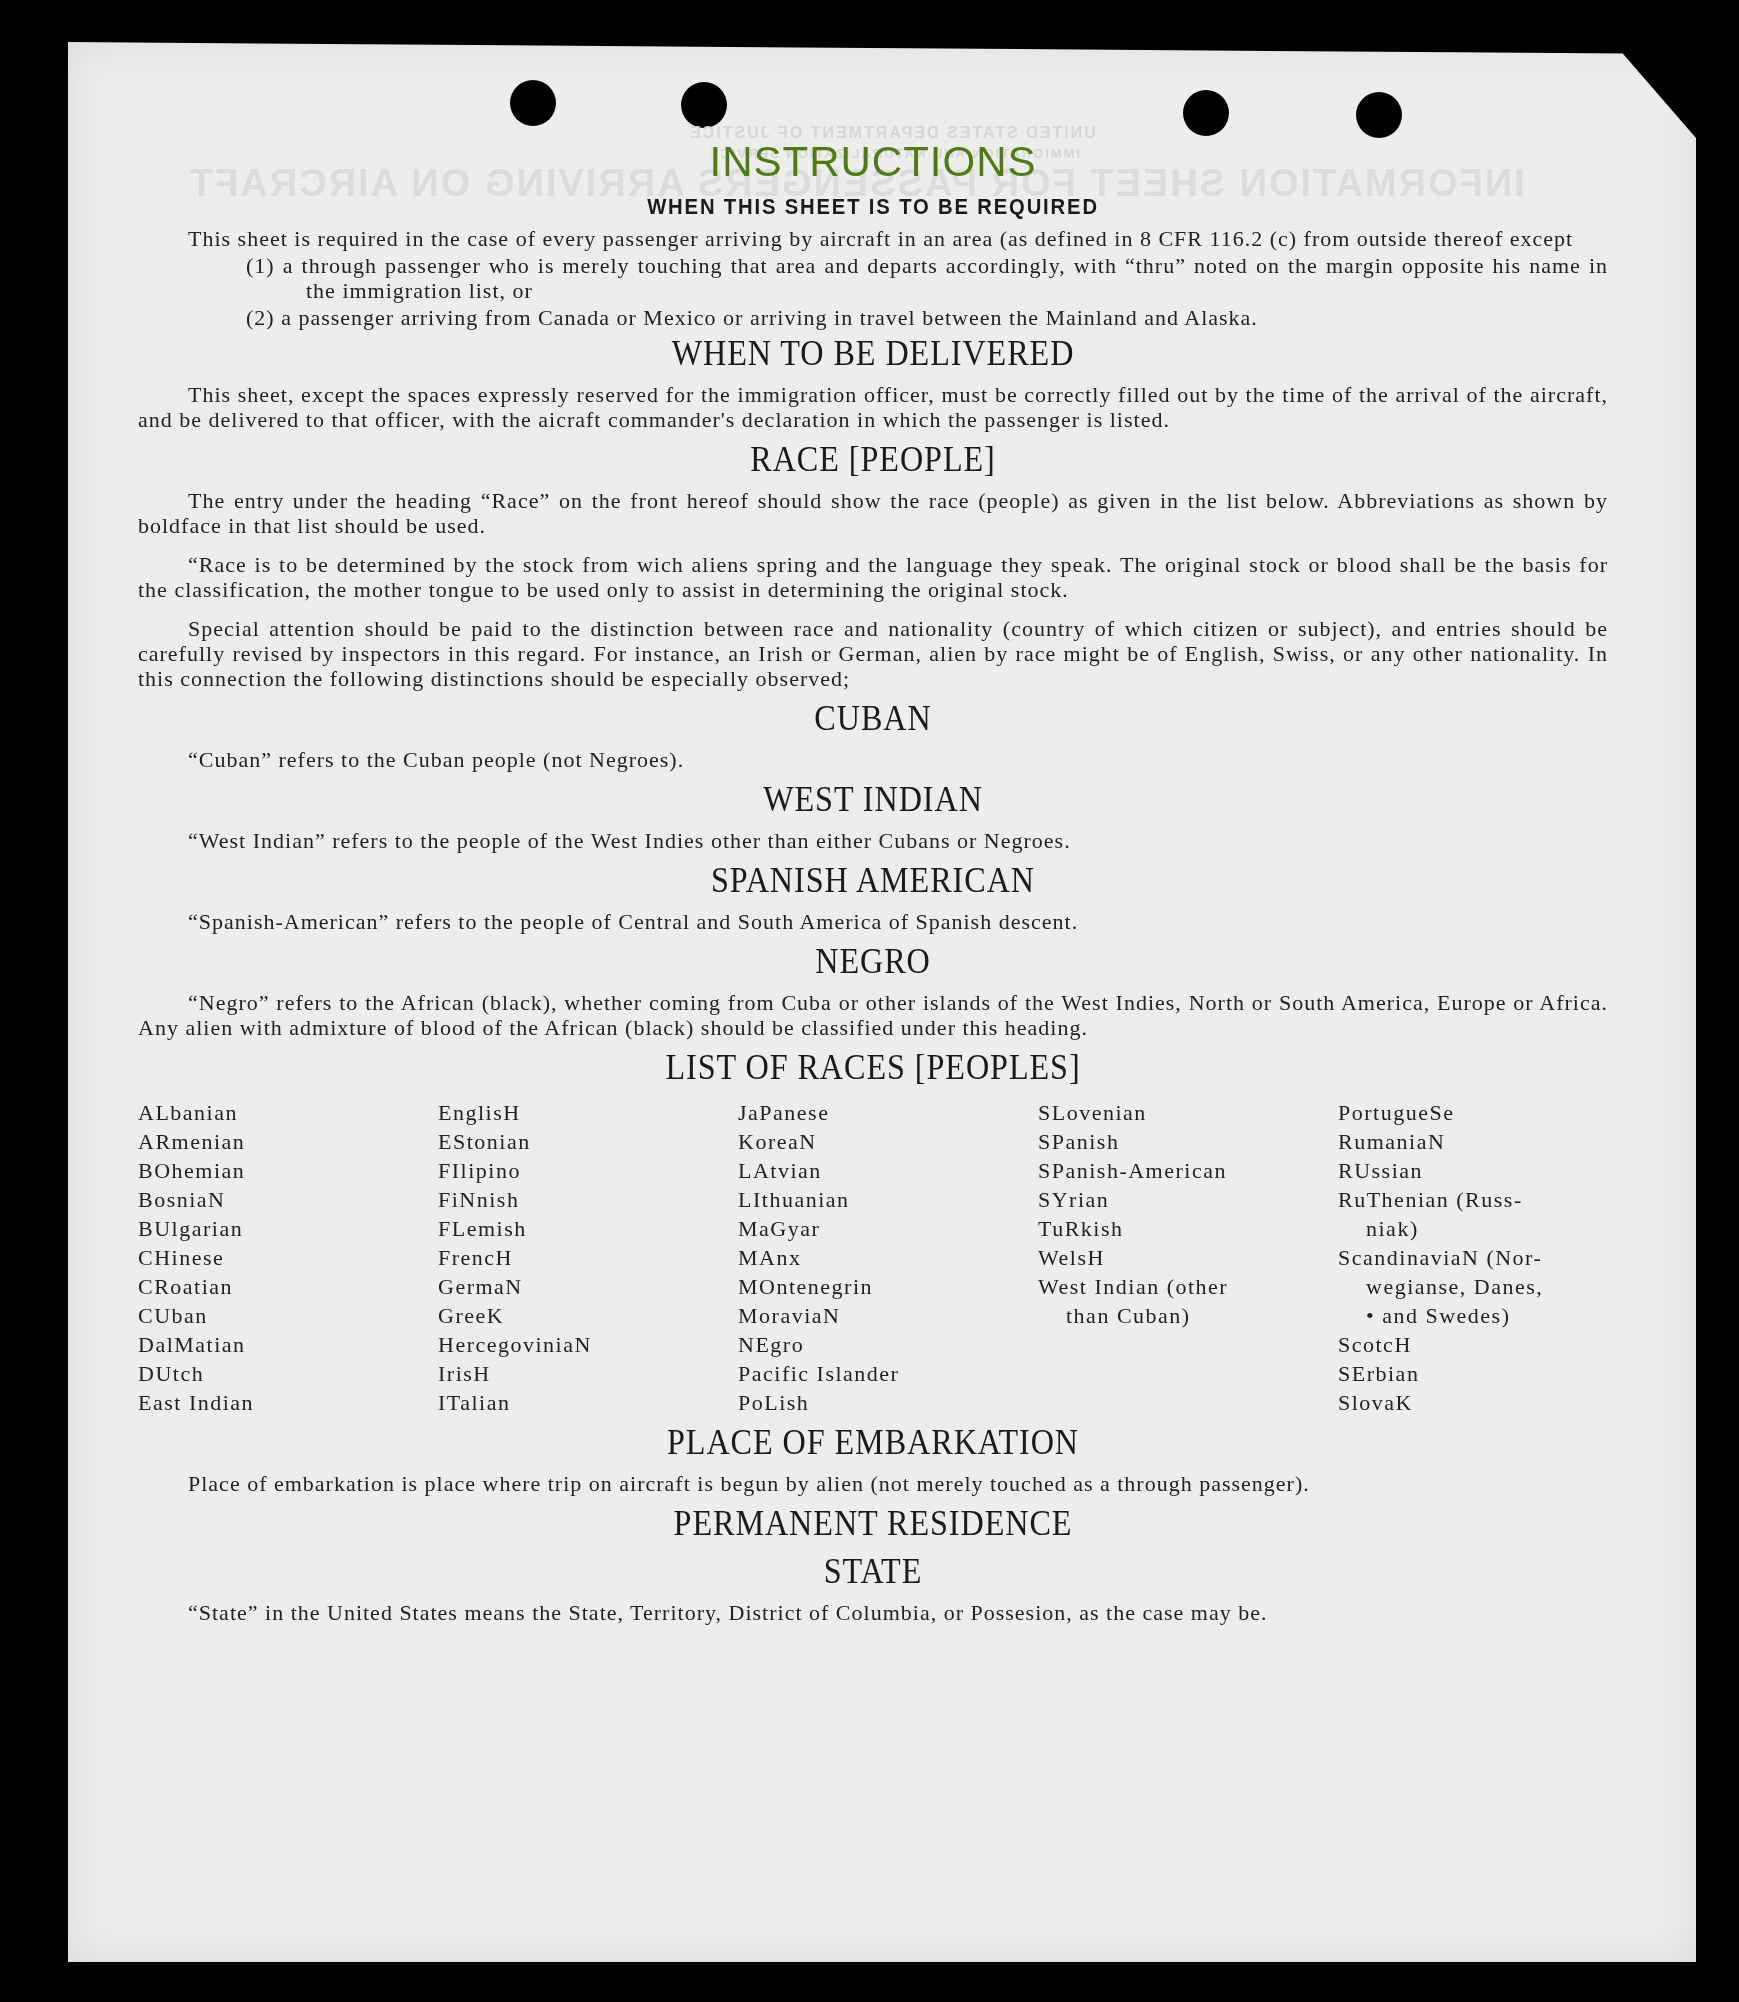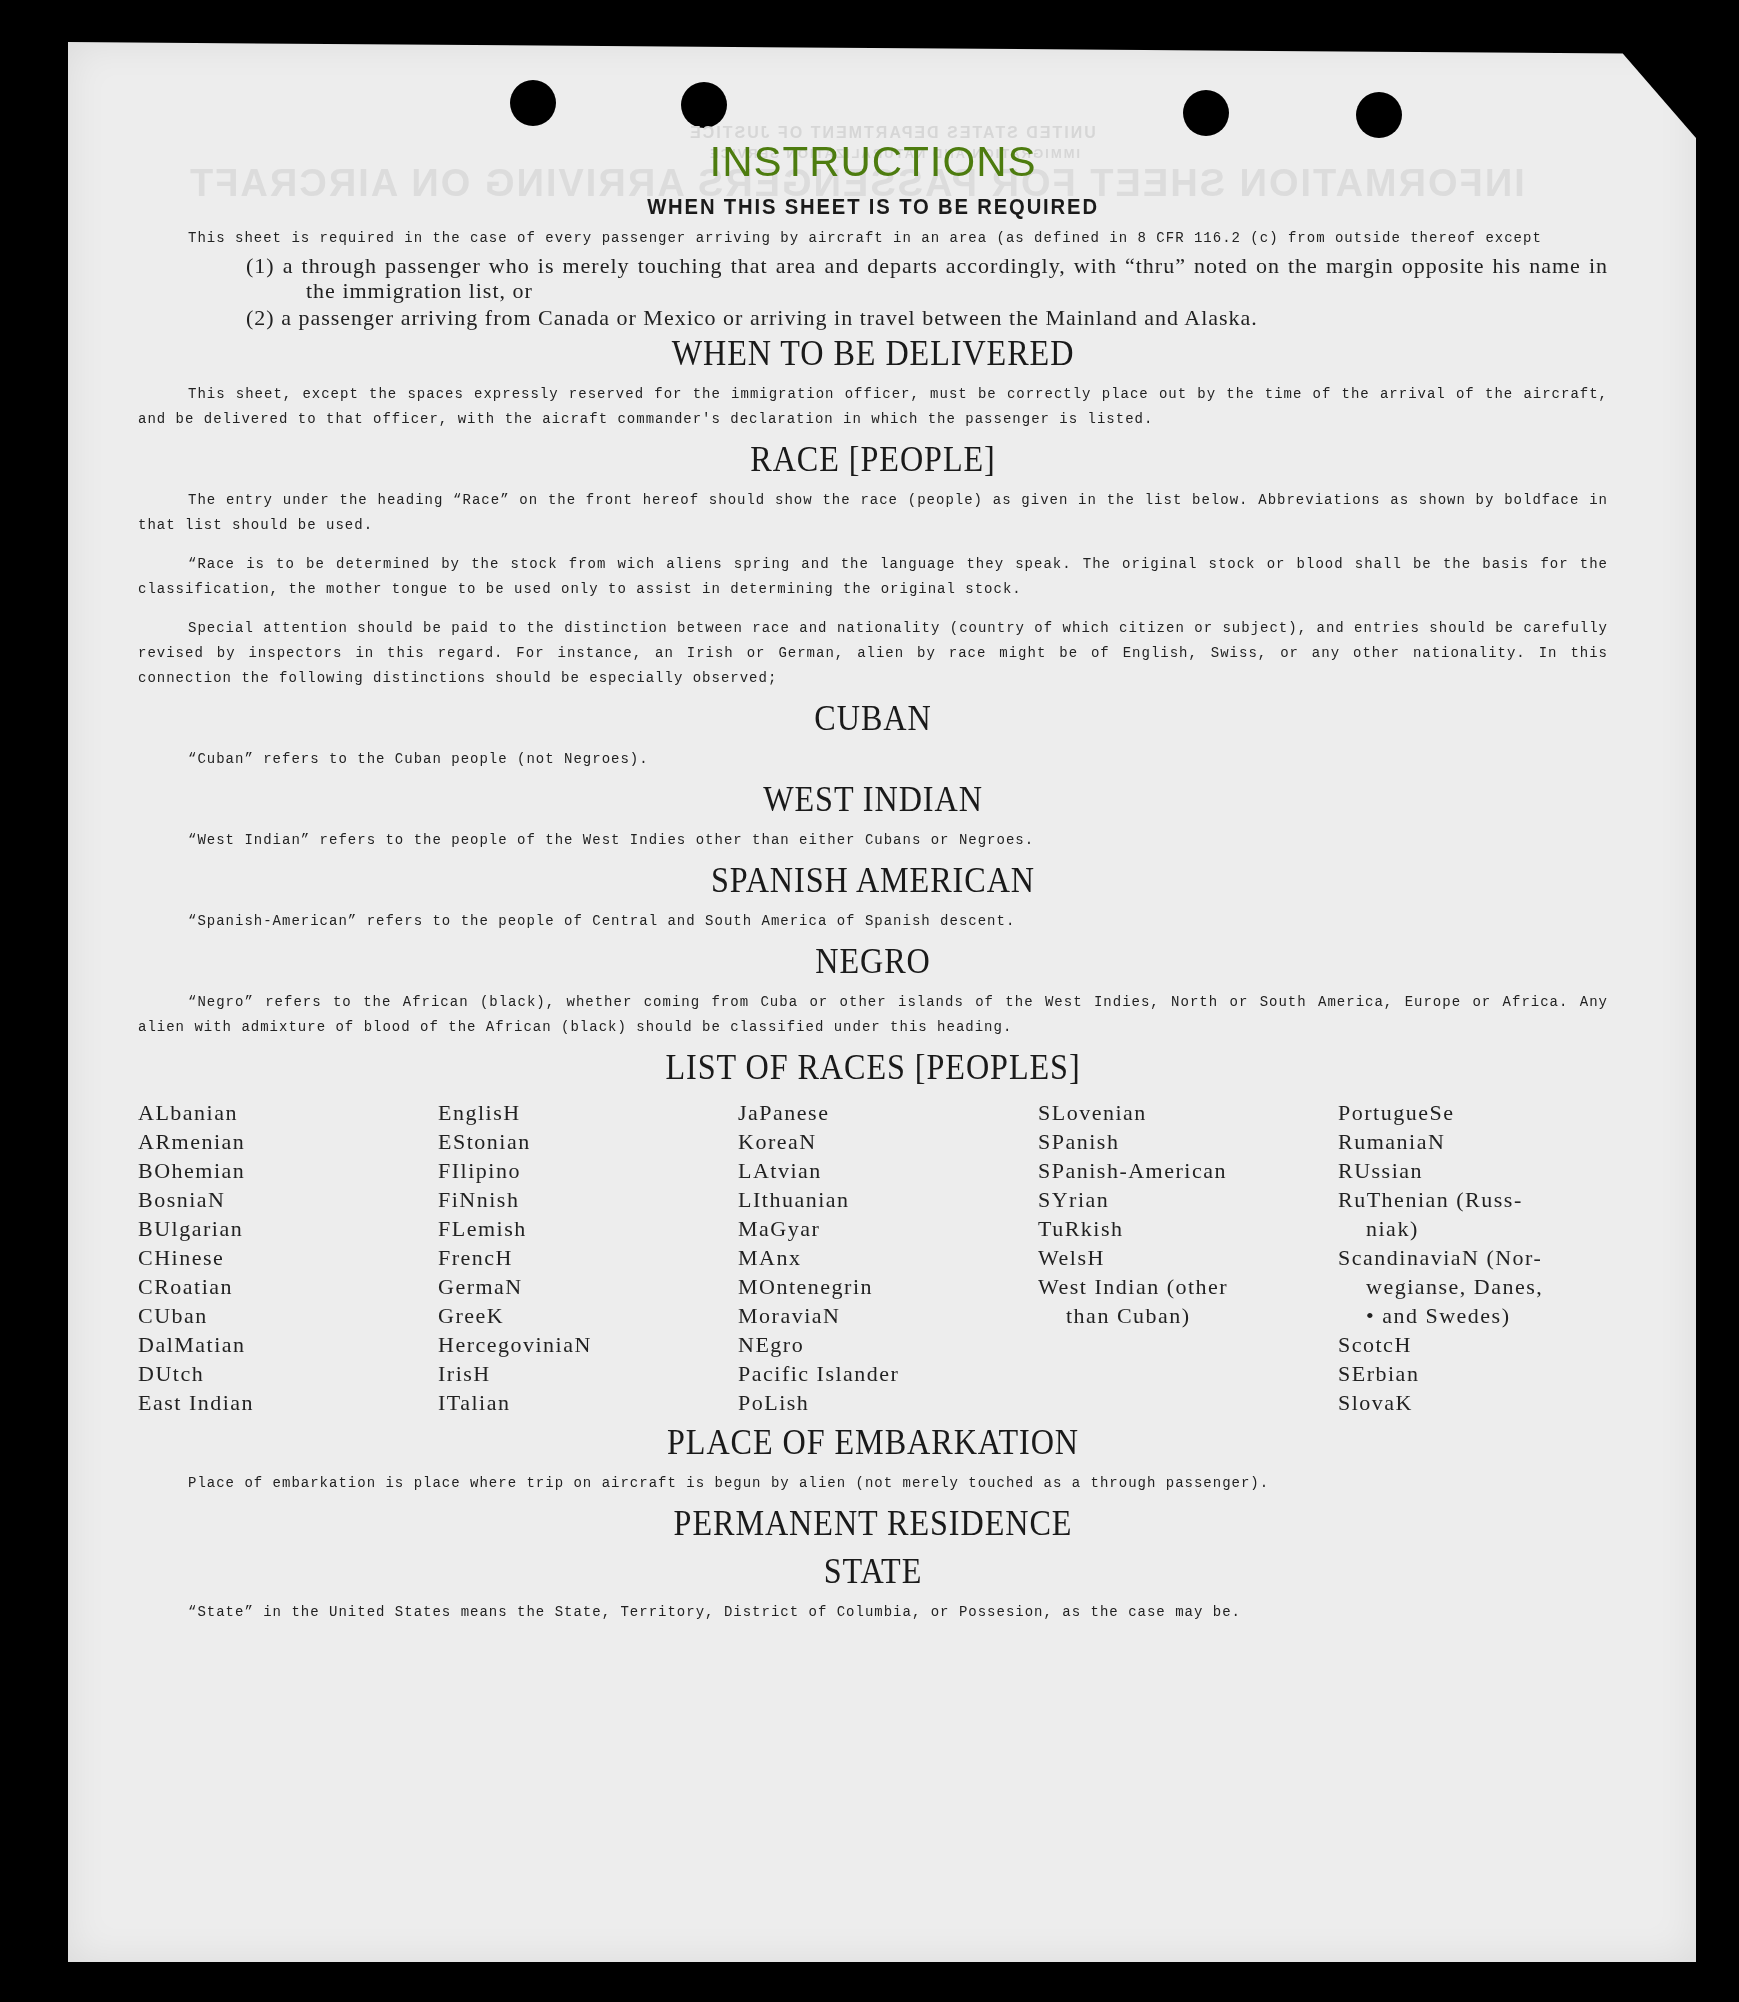--- a/index.html
+++ b/index.html
@@ -11,21 +11,21 @@
   .hole { position:absolute; width:46px; height:46px; border-radius:50%; background:#000; }
   .ghost { position:absolute; color:#d6d6d6; font-family:"Liberation Sans","DejaVu Sans",sans-serif;
            font-weight:bold; transform:scaleX(-1); letter-spacing:2px; }
   .content { position:absolute; left:138px; top:138px; width:1470px; }
   h1 { font-family:"Liberation Sans","DejaVu Sans",sans-serif; font-size:42px; font-weight:normal;
        text-align:center; margin:0 0 8px 0; letter-spacing:1px; color:#4d7c0f; }
   h2.sans { font-family:"Liberation Sans","DejaVu Sans",sans-serif; font-size:22px; font-weight:bold;
        text-align:center; margin:0 0 6px 0; letter-spacing:2px; color:#1a1a1a; }
   h2 { font-size:35px; font-weight:normal; text-align:center; margin:4px 0 8px 0;
        transform:scaleX(0.92); color:#1a1a1a; letter-spacing:1px; }
-  p { font-size:14px; line-height:25px; margin:0 0 8px 0; text-align:justify; letter-spacing:1px;font-family:Liberation Mono, monospace; }
+  p { font-size:22px; line-height:25px; margin:0 0 8px 0; text-align:justify; letter-spacing:1px; }
   p.ind { text-indent:50px; }
   .item { font-size:22px; line-height:25px; margin:0 0 2px 108px; padding-left:60px; text-indent:-60px; letter-spacing:1px; text-align:justify; }
   .races { display:grid; grid-template-columns: 300px 300px 300px 300px 270px; margin-top:10px; margin-bottom:6px; }
   .races ul { list-style:none; margin:0; padding:0; }
   .races li { font-size:22px; line-height:29px; letter-spacing:1.5px; }
   .races li.cont { padding-left:28px; }
 </style>
 </head>
 <body>
 
@@ -40,21 +40,21 @@
 </div>
 
 <div class="content">
   <h1>INSTRUCTIONS</h1>
   <h2 class="sans">WHEN THIS SHEET IS TO BE REQUIRED</h2>
   <p class="ind" style="margin-bottom:2px;">This sheet is required in the case of every passenger arriving by aircraft in an area (as defined in 8 CFR 116.2 (c) from outside thereof except</p>
   <div class="item">(1) a through passenger who is merely touching that area and departs accordingly, with “thru” noted on the margin opposite his name in the immigration list, or</div>
   <div class="item">(2) a passenger arriving from Canada or Mexico or arriving in travel between the Mainland and Alaska.</div>
 
   <h2>WHEN TO BE DELIVERED</h2>
-  <p class="ind">This sheet, except the spaces expressly reserved for the immigration officer, must be correctly place out by the time of the arrival of the aircraft, and be delivered to that officer, with the aicraft commander's declaration in which the passenger is listed.</p>
+  <p class="ind">This sheet, except the spaces expressly reserved for the immigration officer, must be correctly filled out by the time of the arrival of the aircraft, and be delivered to that officer, with the aicraft commander's declaration in which the passenger is listed.</p>
 
   <h2>RACE [PEOPLE]</h2>
   <p class="ind" style="margin-bottom:14px;">The entry under the heading “Race” on the front hereof should show the race (people) as given in the list below. Abbreviations as shown by boldface in that list should be used.</p>
   <p class="ind" style="margin-bottom:14px;">“Race is to be determined by the stock from wich aliens spring and the language they speak. The original stock or blood shall be the basis for the classification, the mother tongue to be used only to assist in determining the original stock.</p>
   <p class="ind">Special attention should be paid to the distinction between race and nationality (country of which citizen or subject), and entries should be carefully revised by inspectors in this regard. For instance, an Irish or German, alien by race might be of English, Swiss, or any other nationality. In this connection the following distinctions should be especially observed;</p>
 
   <h2>CUBAN</h2>
   <p class="ind">“Cuban” refers to the Cuban people (not Negroes).</p>
 
   <h2>WEST INDIAN</h2>

